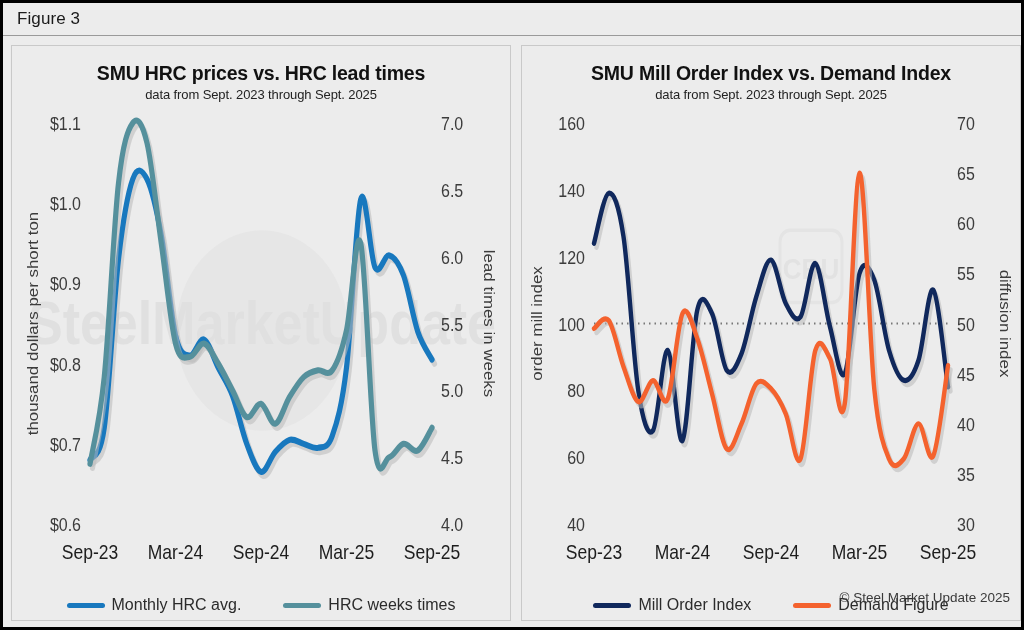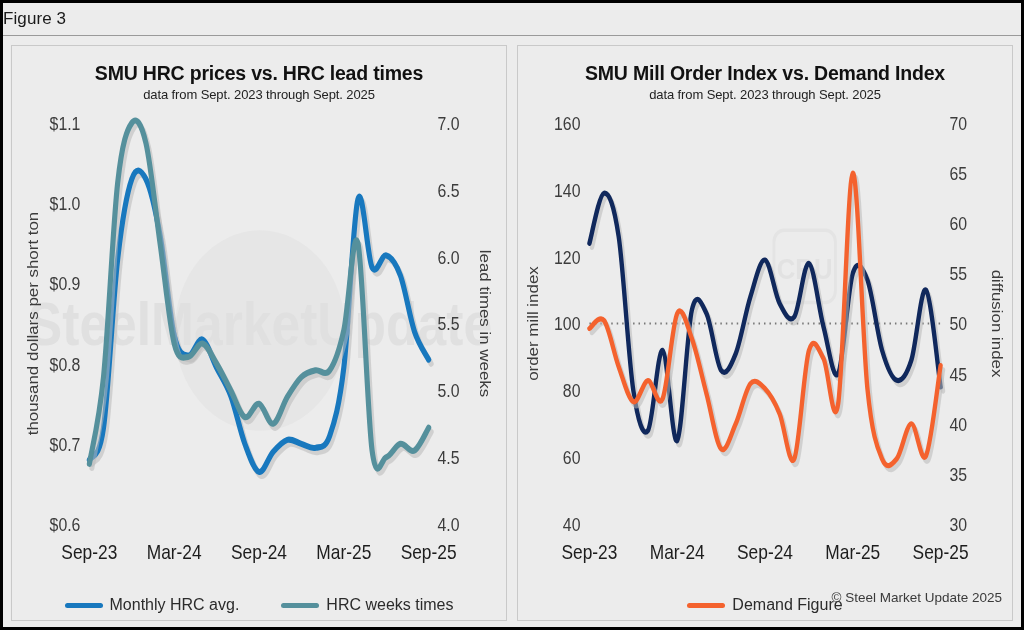--- a/index.html
+++ b/index.html
@@ -14,31 +14,32 @@
     width: 1024px; height: 630px;
     background: #ececec;
     border: 3px solid #000;
     overflow: hidden;
   }
   #figure-header {
     height: 33px;
     border-bottom: 1px solid #9a9a9a;
     display: flex;
     align-items: center;
+    padding-left: 14px;
     background: #ececec;
   }
   #figure-header .fig-label {
     font-size: 17px;
     color: #1a1a1a;
     letter-spacing: 0.1px;
   }
   #panels {
     display: flex;
     gap: 10px;
-    padding: 9px 8px 6px 8px;
+    padding: 9px 0 6px 8px;
     height: 591px;
   }
   .panel {
     position: relative;
     flex: 1 1 0;
     background: #ececec;
     border: 1px solid #c9c9c9;
     display: flex;
     flex-direction: column;
   }
@@ -206,20 +207,24 @@
             <text x="337.5" y="392" text-anchor="middle" class="tick-x">Mar-25</text>
             <text x="426" y="392" text-anchor="middle" class="tick-x">Sep-25</text>
             <path d="M72.00,121.20 C74.46,114.03 81.83,79.16 86.75,78.20 C91.67,77.24 96.58,87.28 101.50,115.47 C106.42,143.66 111.33,219.62 116.25,247.33 C121.17,275.04 126.08,287.47 131.00,281.73 C135.92,276.00 140.83,211.50 145.75,212.93 C150.67,214.37 155.58,296.07 160.50,290.33 C165.42,284.60 170.33,196.69 175.25,178.53 C180.17,160.38 185.08,172.80 190.00,181.40 C194.92,190.00 199.83,224.40 204.75,230.13 C209.67,235.87 214.58,226.31 219.50,215.80 C224.42,205.29 229.33,180.44 234.25,167.07 C239.17,153.69 244.08,134.58 249.00,135.53 C253.92,136.49 258.83,164.68 263.75,172.80 C268.67,180.92 273.58,190.00 278.50,184.27 C283.42,178.53 288.33,136.97 293.25,138.40 C298.17,139.83 303.08,177.10 308.00,192.87 C312.92,208.63 317.83,240.64 322.75,233.00 C327.67,225.36 332.58,160.38 337.50,147.00 C342.42,133.62 347.33,141.74 352.25,152.73 C357.17,163.72 362.08,198.60 367.00,212.93 C371.92,227.27 376.83,237.30 381.75,238.73 C386.67,240.17 391.58,234.43 396.50,221.53 C401.42,208.63 406.33,157.51 411.25,161.33 C416.17,165.16 423.54,230.61 426.00,244.47" class="series-line" stroke="#b9b9b9" stroke-width="4.4" opacity="0.55" transform="translate(2.5,3.5)"></path>
             <path d="M72.00,121.20 C74.46,114.03 81.83,79.16 86.75,78.20 C91.67,77.24 96.58,87.28 101.50,115.47 C106.42,143.66 111.33,219.62 116.25,247.33 C121.17,275.04 126.08,287.47 131.00,281.73 C135.92,276.00 140.83,211.50 145.75,212.93 C150.67,214.37 155.58,296.07 160.50,290.33 C165.42,284.60 170.33,196.69 175.25,178.53 C180.17,160.38 185.08,172.80 190.00,181.40 C194.92,190.00 199.83,224.40 204.75,230.13 C209.67,235.87 214.58,226.31 219.50,215.80 C224.42,205.29 229.33,180.44 234.25,167.07 C239.17,153.69 244.08,134.58 249.00,135.53 C253.92,136.49 258.83,164.68 263.75,172.80 C268.67,180.92 273.58,190.00 278.50,184.27 C283.42,178.53 288.33,136.97 293.25,138.40 C298.17,139.83 303.08,177.10 308.00,192.87 C312.92,208.63 317.83,240.64 322.75,233.00 C327.67,225.36 332.58,160.38 337.50,147.00 C342.42,133.62 347.33,141.74 352.25,152.73 C357.17,163.72 362.08,198.60 367.00,212.93 C371.92,227.27 376.83,237.30 381.75,238.73 C386.67,240.17 391.58,234.43 396.50,221.53 C401.42,208.63 406.33,157.51 411.25,161.33 C416.17,165.16 423.54,230.61 426.00,244.47" class="series-line" stroke="#10285c" stroke-width="4.4"></path>
             <path d="M72.00,194.30 C74.46,193.15 81.83,181.97 86.75,187.42 C91.67,192.87 96.58,215.37 101.50,226.98 C106.42,238.59 111.33,255.07 116.25,257.08 C121.17,259.09 126.08,239.45 131.00,239.02 C135.92,238.59 140.83,264.10 145.75,254.50 C150.67,244.90 155.58,190.00 160.50,181.40 C165.42,172.80 170.33,191.43 175.25,202.90 C180.17,214.37 185.08,234.43 190.00,250.20 C194.92,265.97 199.83,293.20 204.75,297.50 C209.67,301.80 214.58,285.32 219.50,276.00 C224.42,266.68 229.33,246.62 234.25,241.60 C239.17,236.58 244.08,241.60 249.00,245.90 C253.92,250.20 258.83,257.37 263.75,267.40 C268.67,277.43 273.58,315.13 278.50,306.10 C283.42,297.07 288.33,227.55 293.25,213.22 C298.17,198.89 303.08,212.50 308.00,220.10 C312.92,227.70 317.83,285.32 322.75,258.80 C327.67,232.28 332.58,63.15 337.50,61.00 C342.42,58.85 347.33,205.05 352.25,245.90 C357.17,286.75 362.08,296.07 367.00,306.10 C371.92,316.13 376.83,311.12 381.75,306.10 C386.67,301.08 391.58,276.43 396.50,276.00 C401.42,275.57 406.33,311.83 411.25,303.52 C416.17,295.21 423.54,239.02 426.00,226.12" class="series-line" stroke="#b9b9b9" stroke-width="4.4" opacity="0.55" transform="translate(2.5,3.5)"></path>
             <path d="M72.00,194.30 C74.46,193.15 81.83,181.97 86.75,187.42 C91.67,192.87 96.58,215.37 101.50,226.98 C106.42,238.59 111.33,255.07 116.25,257.08 C121.17,259.09 126.08,239.45 131.00,239.02 C135.92,238.59 140.83,264.10 145.75,254.50 C150.67,244.90 155.58,190.00 160.50,181.40 C165.42,172.80 170.33,191.43 175.25,202.90 C180.17,214.37 185.08,234.43 190.00,250.20 C194.92,265.97 199.83,293.20 204.75,297.50 C209.67,301.80 214.58,285.32 219.50,276.00 C224.42,266.68 229.33,246.62 234.25,241.60 C239.17,236.58 244.08,241.60 249.00,245.90 C253.92,250.20 258.83,257.37 263.75,267.40 C268.67,277.43 273.58,315.13 278.50,306.10 C283.42,297.07 288.33,227.55 293.25,213.22 C298.17,198.89 303.08,212.50 308.00,220.10 C312.92,227.70 317.83,285.32 322.75,258.80 C327.67,232.28 332.58,63.15 337.50,61.00 C342.42,58.85 347.33,205.05 352.25,245.90 C357.17,286.75 362.08,296.07 367.00,306.10 C371.92,316.13 376.83,311.12 381.75,306.10 C386.67,301.08 391.58,276.43 396.50,276.00 C401.42,275.57 406.33,311.83 411.25,303.52 C416.17,295.21 423.54,239.02 426.00,226.12" class="series-line" stroke="#f4622e" stroke-width="4.4"></path>
           </svg>
       </div>
       <div class="legend-row">
         <div class="legend-item">
+          <span class="legend-swatch" style="background:#10285c"></span>
+          <span class="legend-label">Mill Order Index</span>
+        </div>
+        <div class="legend-item">
           <span class="legend-swatch" style="background:#f4622e"></span>
           <span class="legend-label">Demand Figure</span>
         </div>
       </div>
       <div class="copyright">© Steel Market Update 2025</div>
     </div>
 
   </div>
 </div>
 

